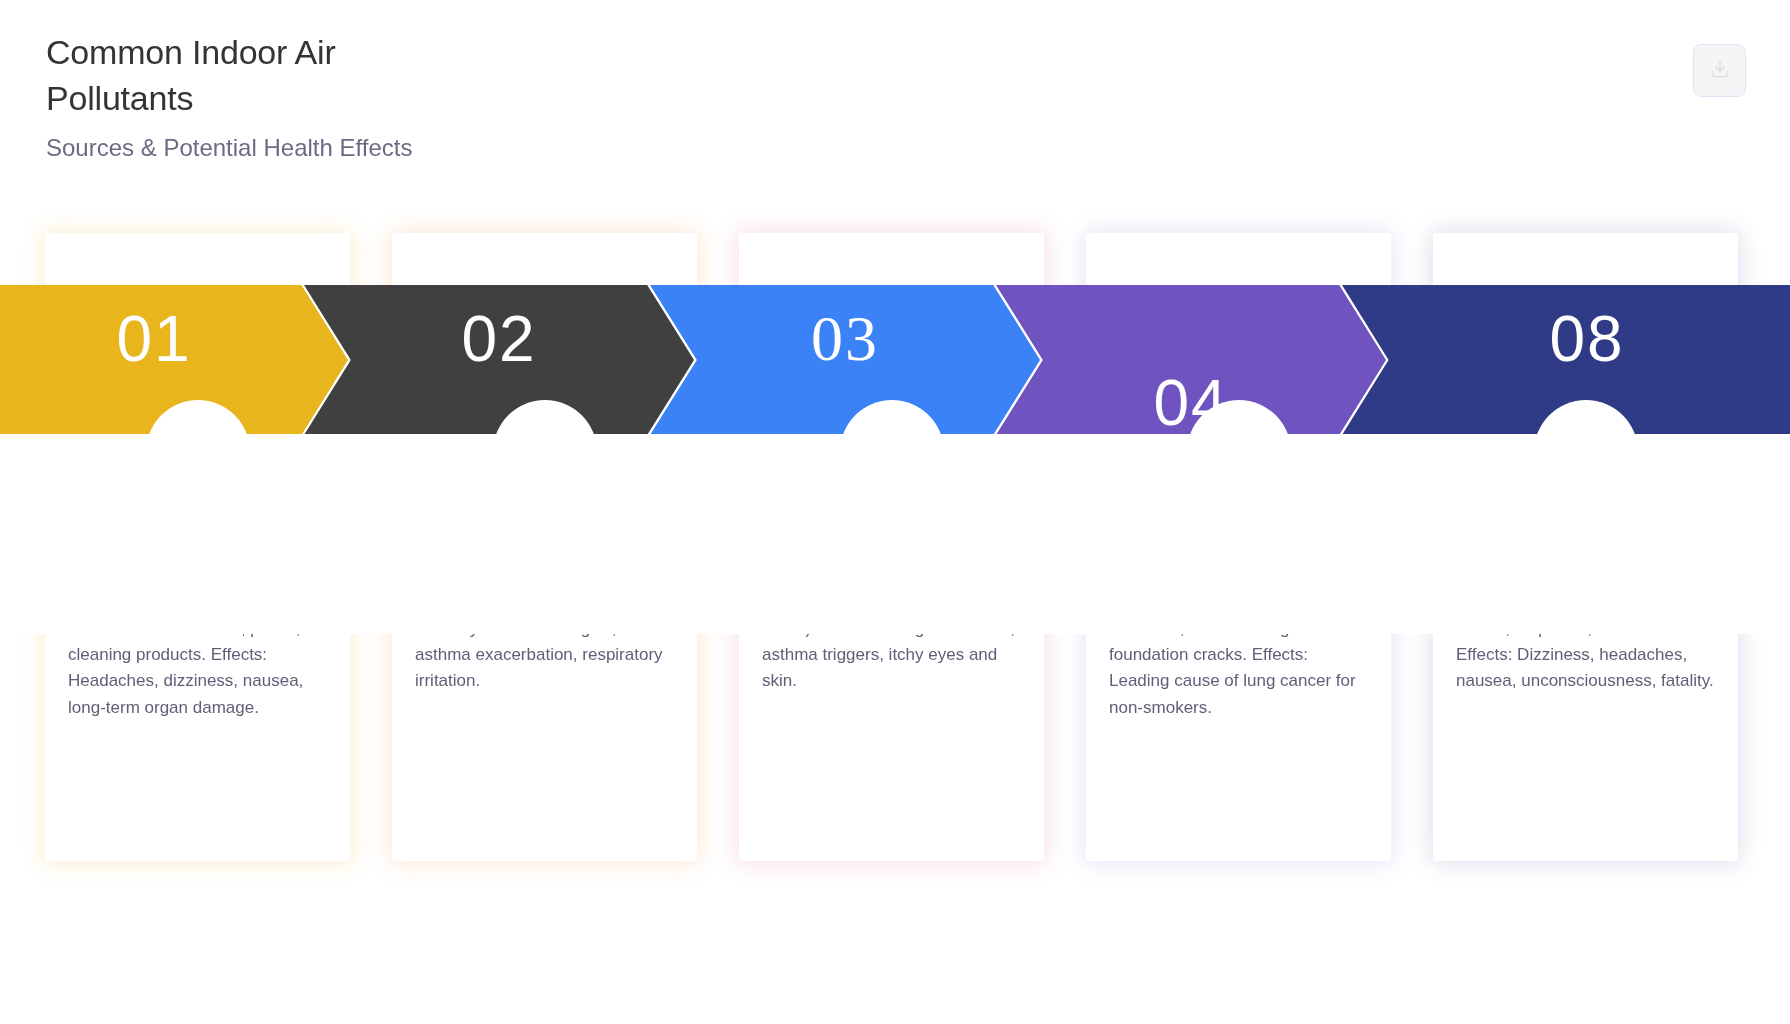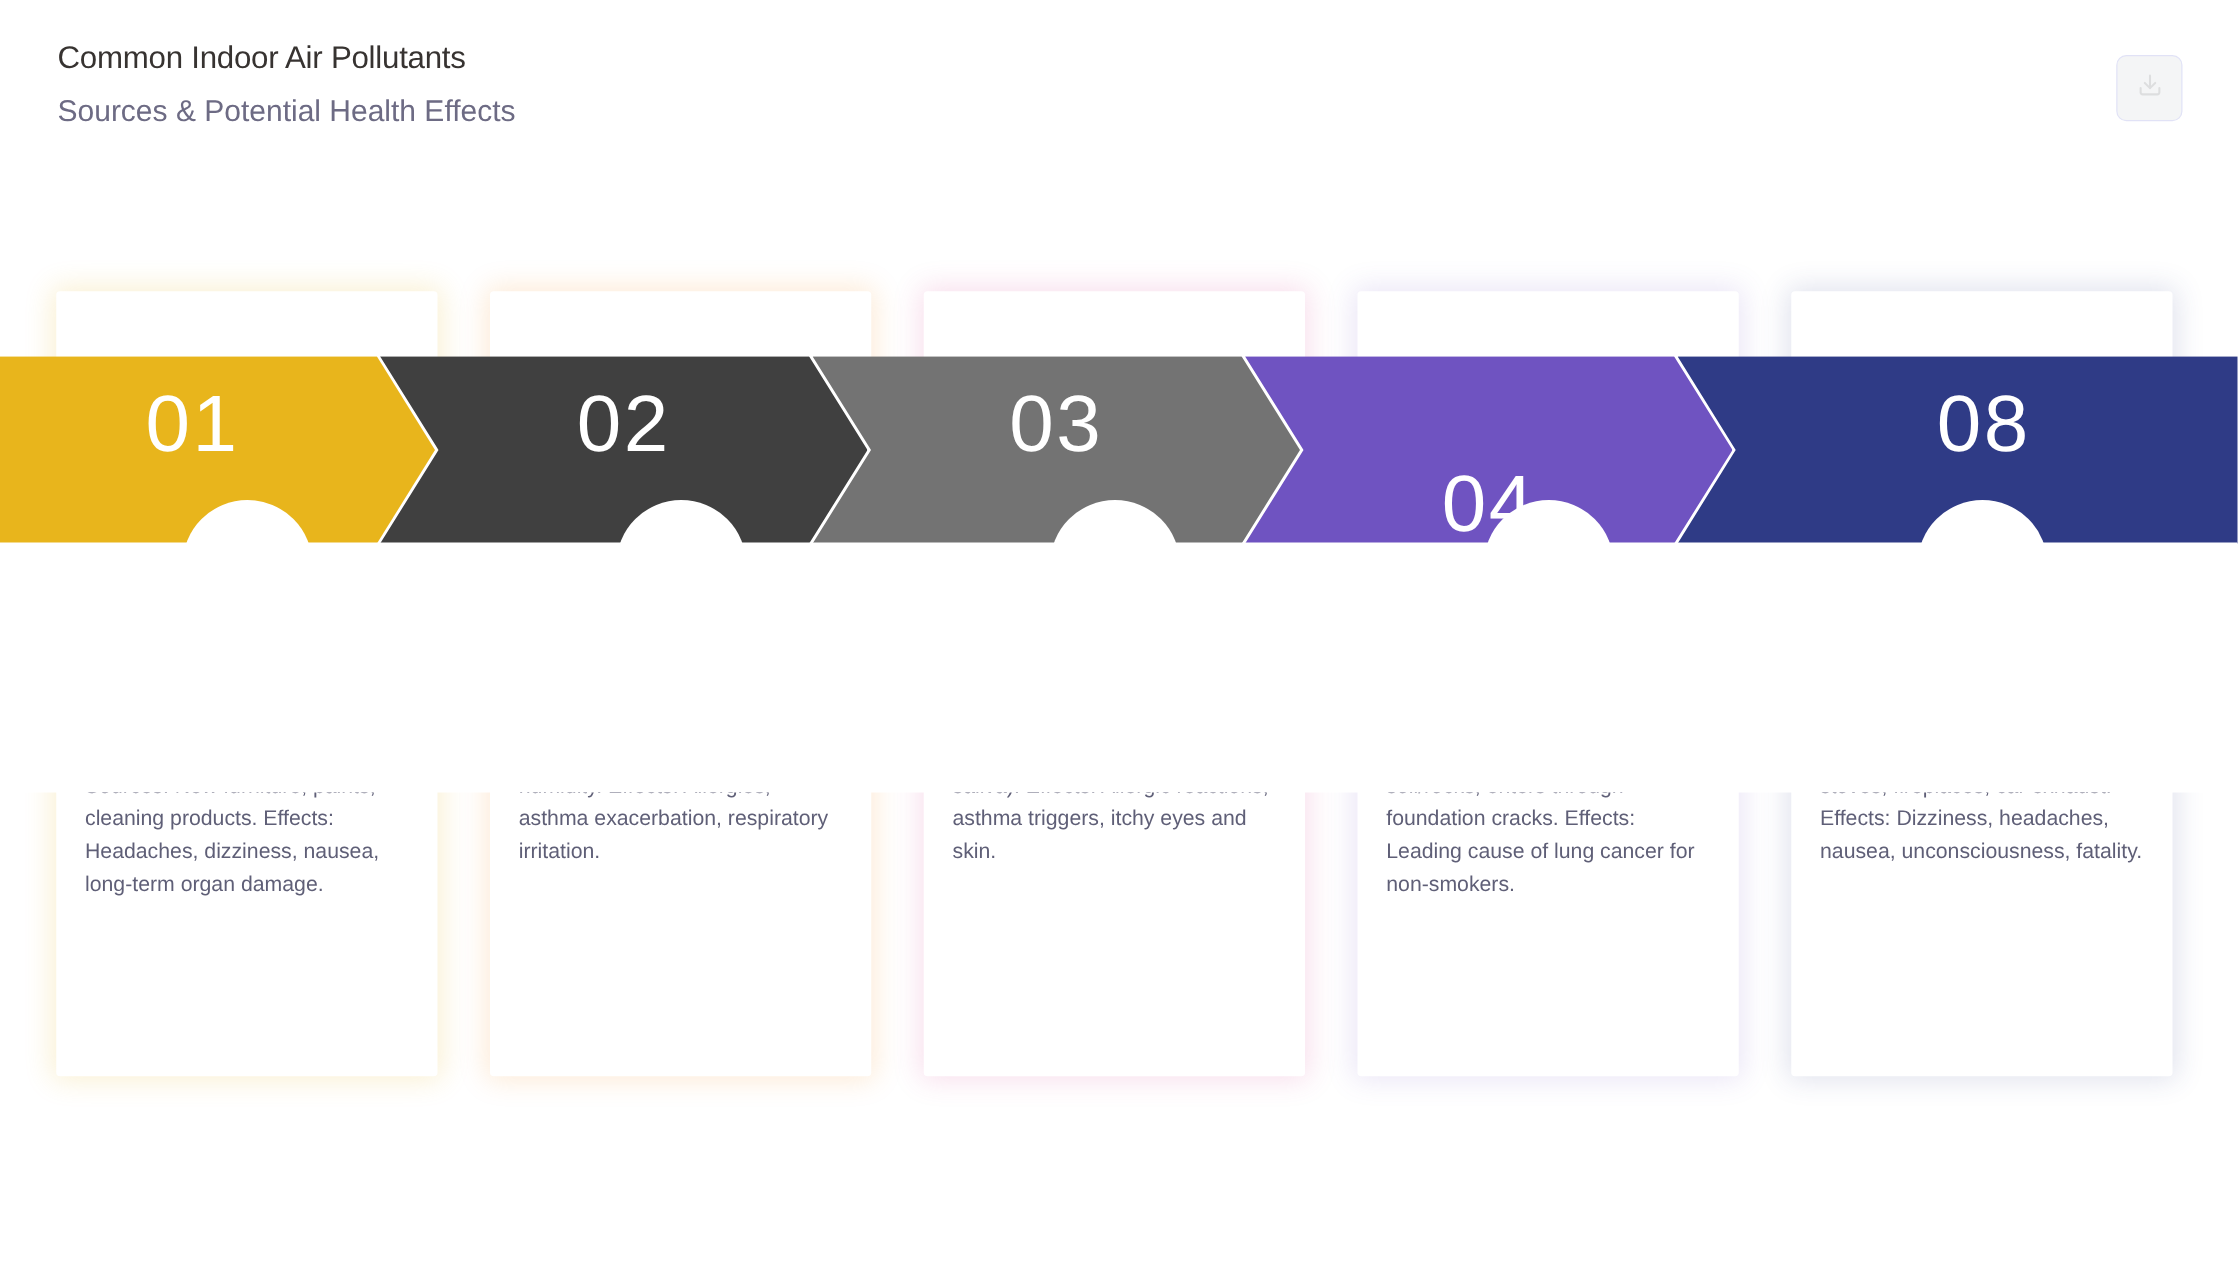--- a/index.html
+++ b/index.html
@@ -14,21 +14,21 @@
   .page { position: relative; width: 1790px; height: 1024px; background: #fff; }
 
   
   .header {
     position: absolute;
     left: 46px;
     top: 30px;
     width: 500px;
   }
   .page-title {
-    font-size: 25px;
+    font-size: 34px;
     line-height: 1.35;
     font-weight: 400;
     color: #373331;
     letter-spacing: -0.2px;
     max-width: 330px;
   }
   .page-subtitle {
     margin-top: 12px;
     font-size: 24px;
     font-weight: 400;
@@ -131,22 +131,22 @@
     letter-spacing: 2px;
     line-height: 1;
     position: relative;
     z-index: 3;
   }
   
   .ch1 { left: -40px;   width: 388px;  background: #e8b51c;
          clip-path: polygon(0 0, 88% 0, 100% 50%, 88% 100%, 0 100%); }
   .ch2 { left: 304px;   width: 390px;  background: #404040;
          clip-path: polygon(0 0, 88% 0, 100% 50%, 88% 100%, 0 100%, 12% 50%); }
-  .ch3 { left: 650px;   width: 390px;  background: #737373;
-         clip-path: polygon(0 0, 88% 0, 100% 50%, 88% 100%, 0 100%, 12% 50%); }
+  .ch3 { left: 650px;   width: 390px;  background: #3b82f6;
+         clip-path: polygon(0 0, 88% 0, 100% 50%, 88% 100%, 0 100%, 12% 50%); font-family: Liberation Serif, serif; }
   .ch4 { left: 996px;   width: 390px;  background: #6f53c1;
          clip-path: polygon(0 0, 88% 0, 100% 50%, 88% 100%, 0 100%, 12% 50%); align-items: flex-end; }
   .ch5 { left: 1342px;  width: 490px;  background: #2f3b86;
          clip-path: polygon(0 0, 100% 0, 100% 100%, 0 100%, 9.5% 50%); }
 
   
   .notch {
     position: absolute;
     top: 400px;
     width: 104px;

